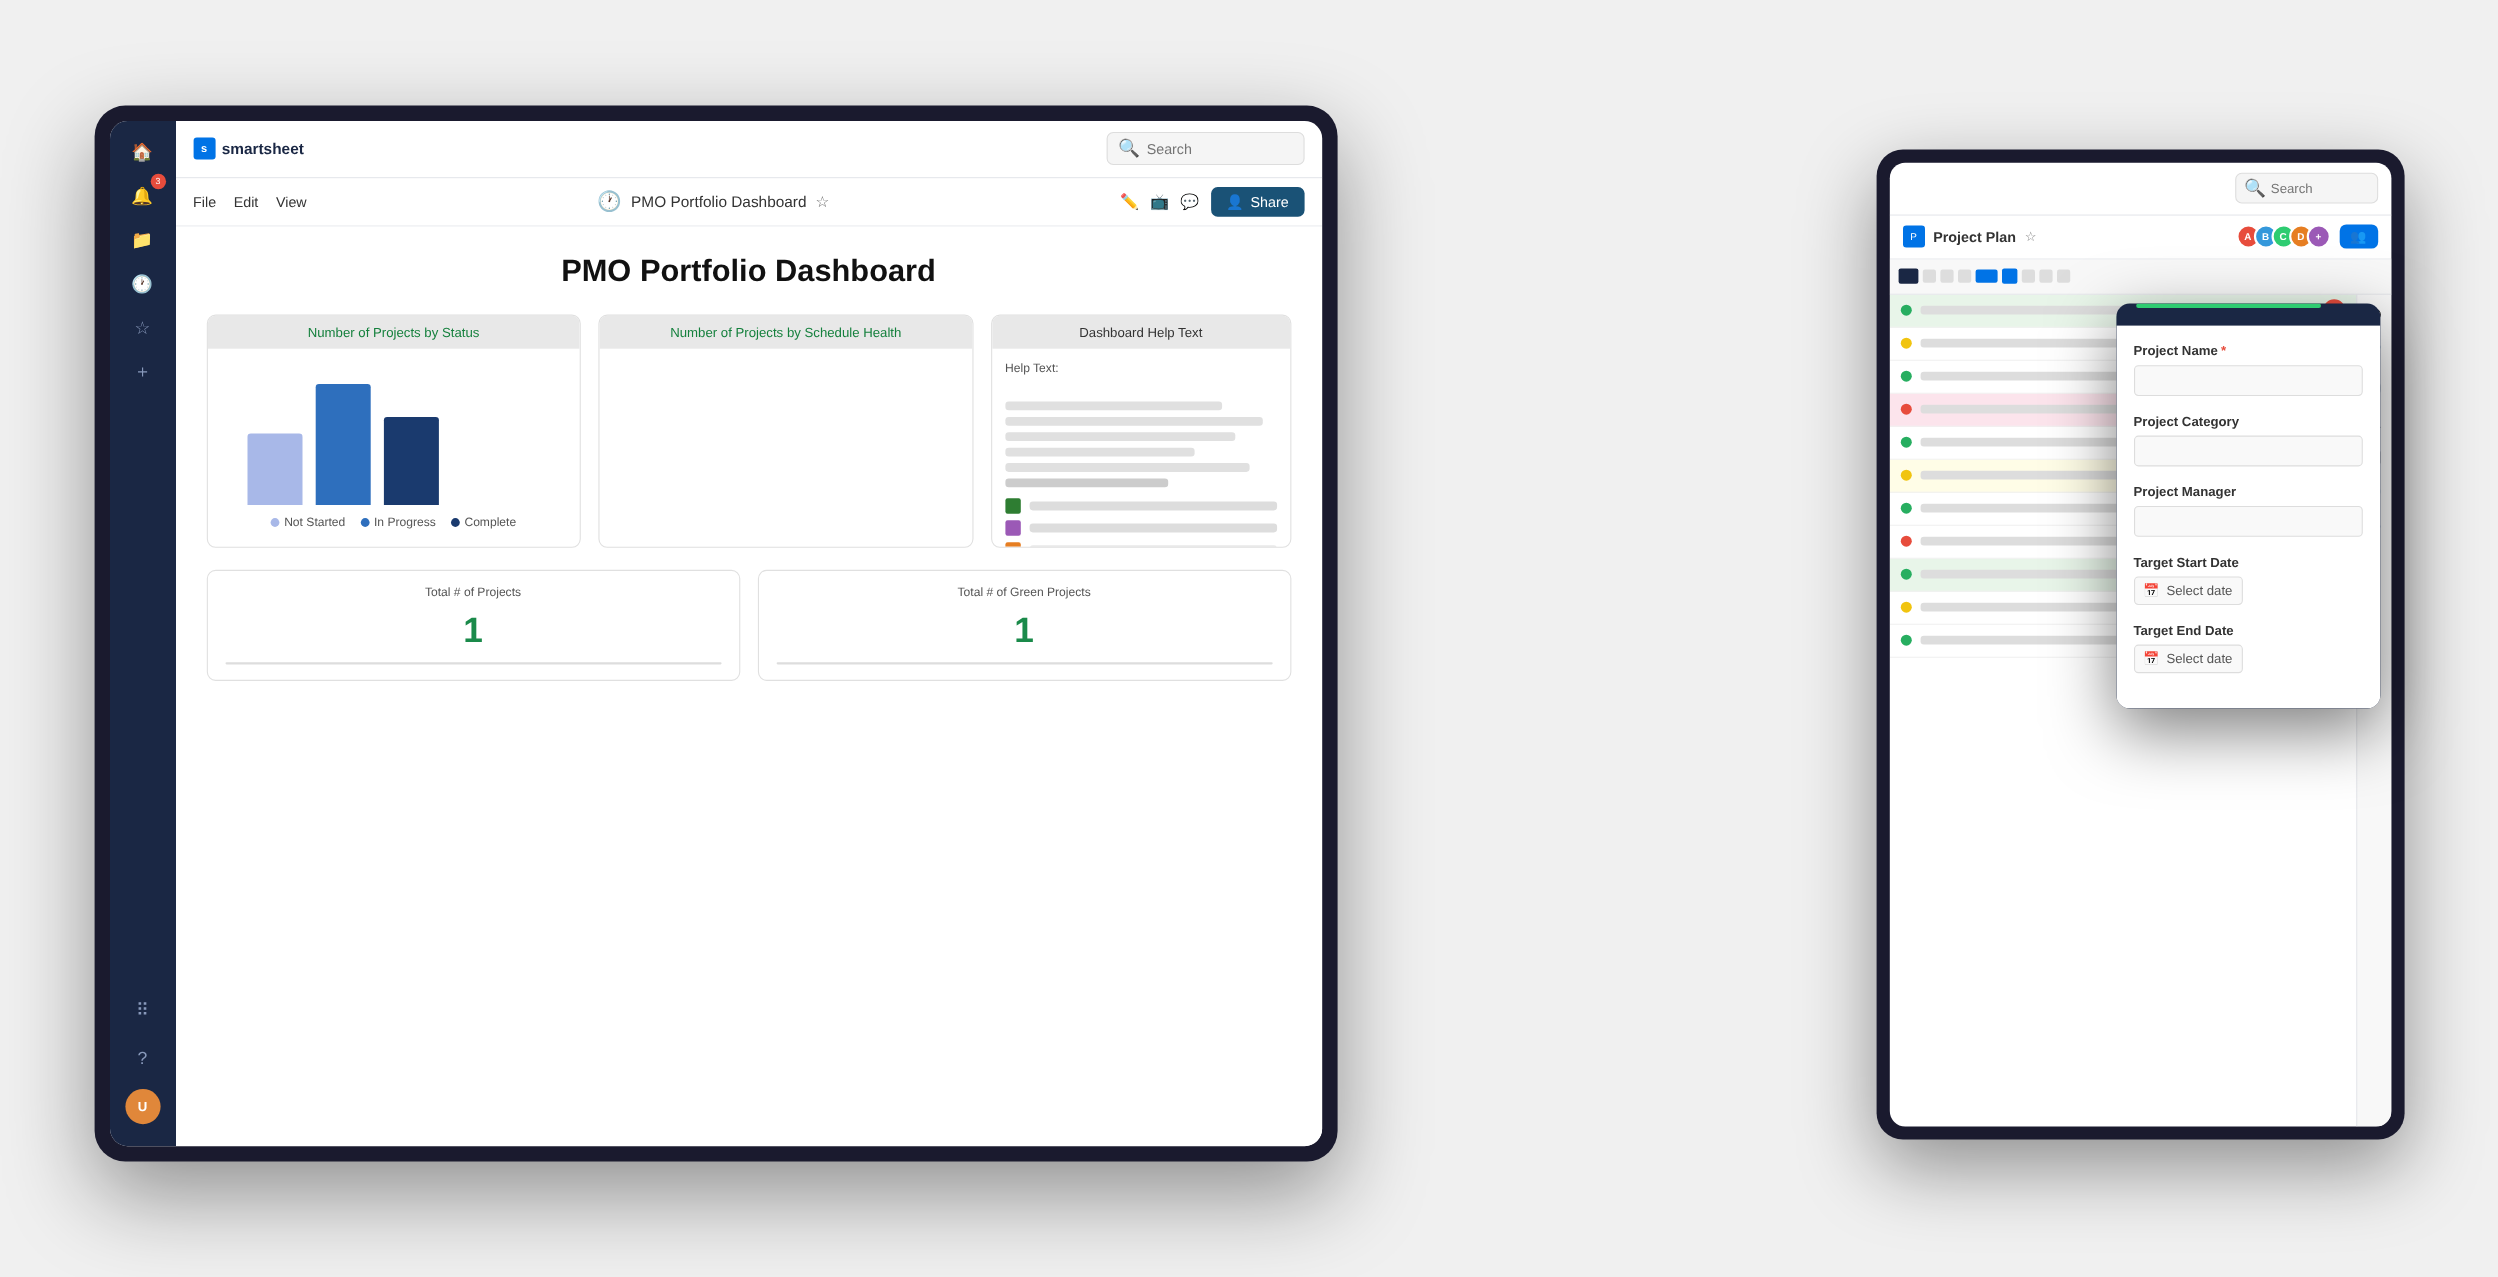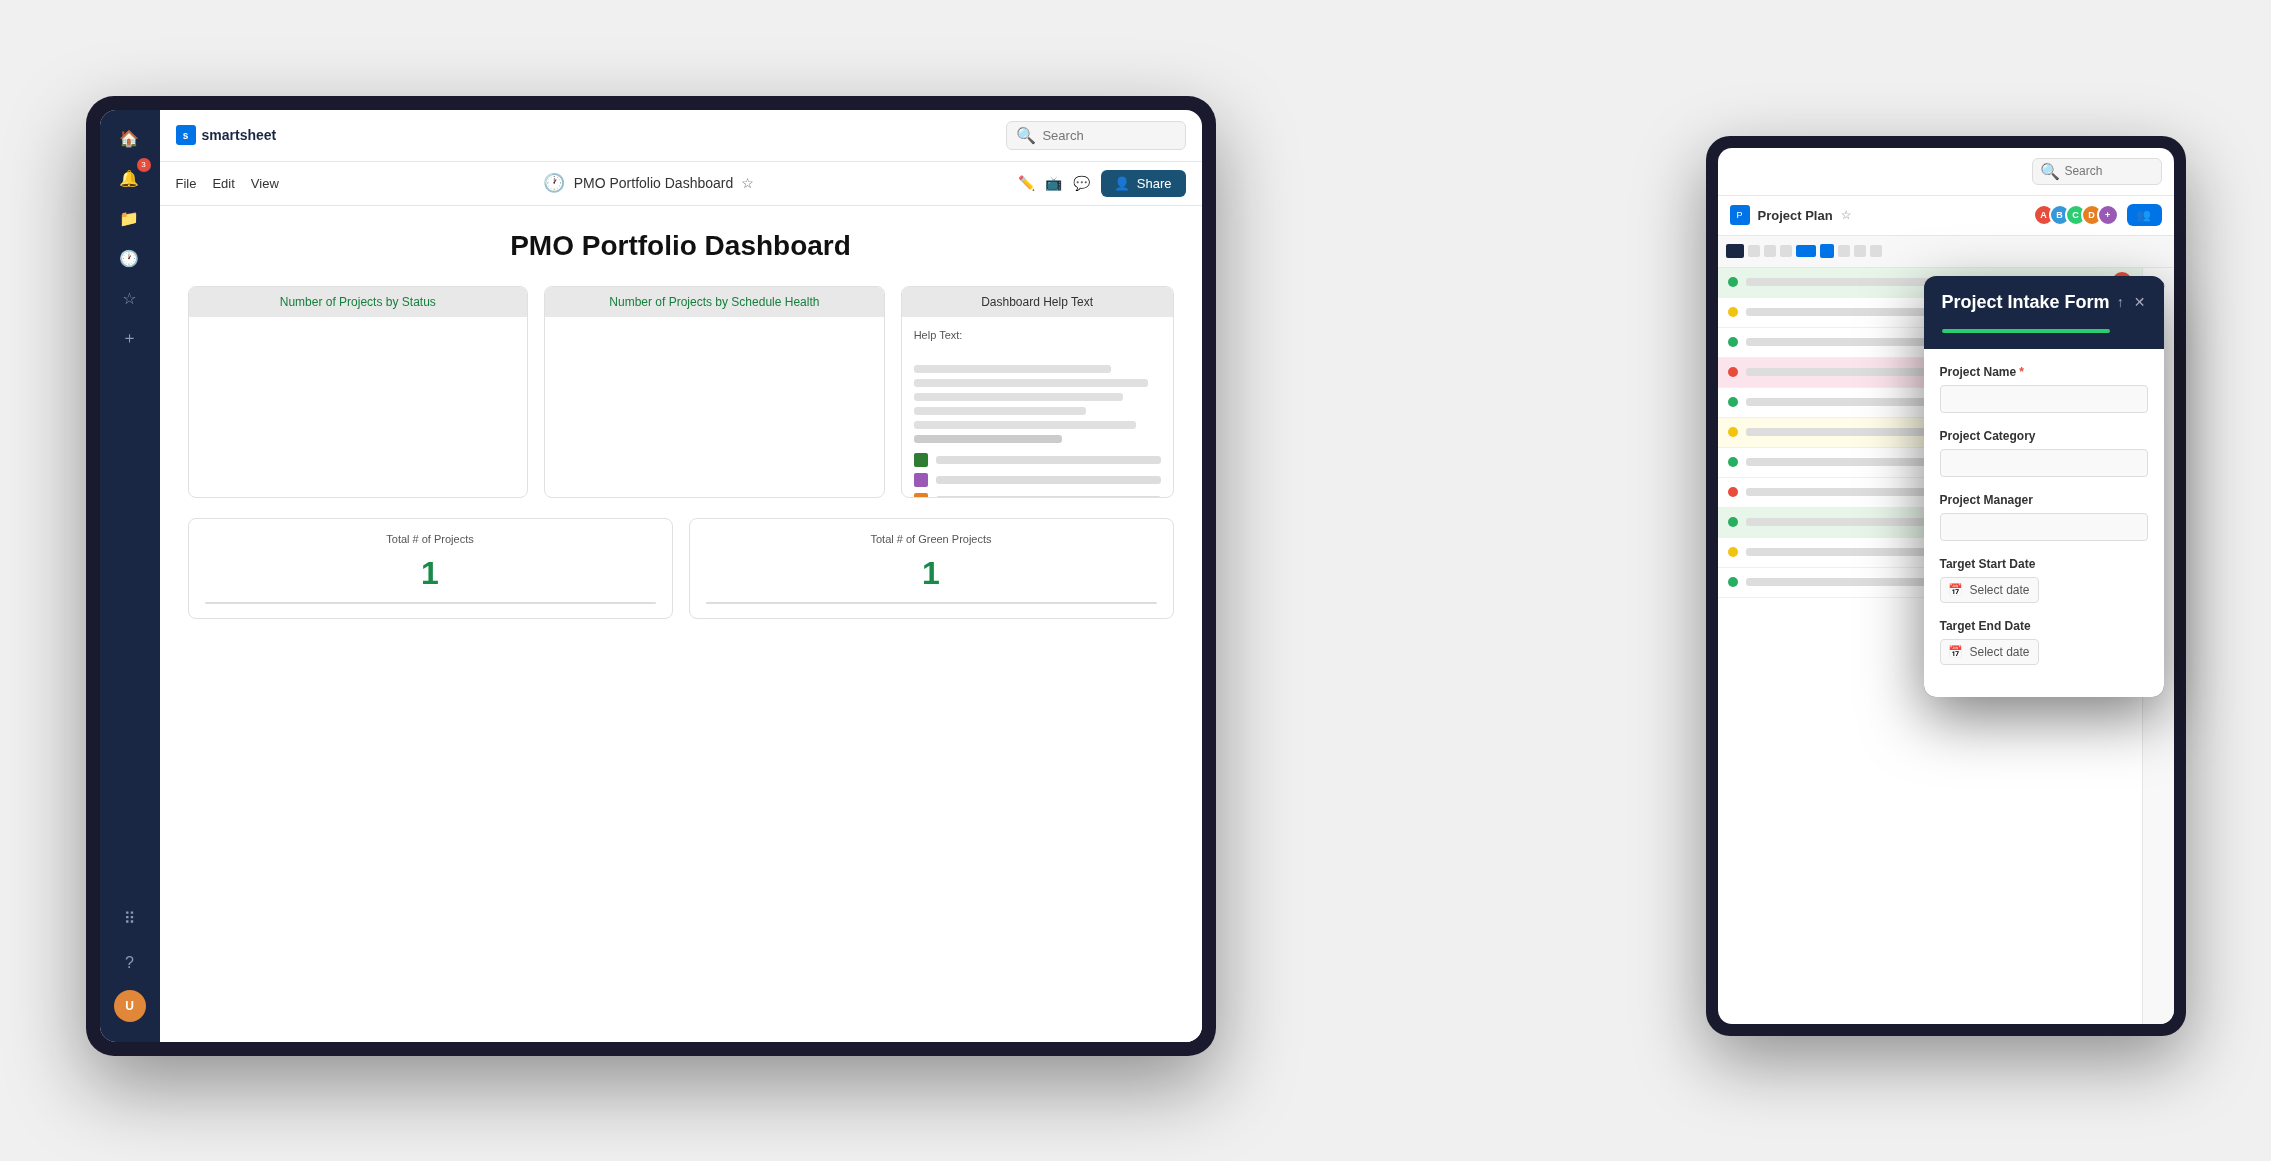--- a/index.html
+++ b/index.html
@@ -722,20 +722,41 @@
           </div>
         </div>
 
         <div class="dashboard-area">
           <div class="dashboard-main-title">PMO Portfolio Dashboard</div>
 
           <div class="charts-row">
 
             <div class="chart-card">
               <div class="chart-header">Number of Projects by Status</div>
+              <div class="chart-body">
+                <div class="chart-bars">
+                  <div class="bar" style="width:50px; height:65px; background:#a8b8e8; margin-left:20px;"></div>
+                  <div class="bar" style="width:50px; height:110px; background:#2e6fbd;"></div>
+                  <div class="bar" style="width:50px; height:80px; background:#1a3a6e;"></div>
+                </div>
+                <div class="chart-legend">
+                  <div class="legend-item">
+                    <span class="legend-dot" style="background:#a8b8e8;"></span>
+                    <span>Not Started</span>
+                  </div>
+                  <div class="legend-item">
+                    <span class="legend-dot" style="background:#2e6fbd;"></span>
+                    <span>In Progress</span>
+                  </div>
+                  <div class="legend-item">
+                    <span class="legend-dot" style="background:#1a3a6e;"></span>
+                    <span>Complete</span>
+                  </div>
+                </div>
+              </div>
             </div>
 
             <div class="chart-card">
               <div class="chart-header">Number of Projects by Schedule Health</div>
             </div>
 
             <div class="help-card">
               <div class="help-card-header">Dashboard Help Text</div>
               <div class="help-card-body">
                 <div class="help-text-label">Help Text:</div>
@@ -883,27 +904,20 @@
           <div class="side-panel-icon">🔍</div>
           <div class="side-panel-icon">💾</div>
           <div class="side-panel-icon">🕐</div>
           <div class="side-panel-icon">⚙️</div>
           <div class="side-panel-icon">💡</div>
         </div>
       </div>
 
       <div class="modal-overlay">
         <div class="modal-card">
-          <div class="modal-header">
-            <span class="modal-title">Project Intake Form</span>
-            <div class="modal-header-icons">
-              <span>↑</span>
-              <span>✕</span>
-            </div>
-          </div>
           <div class="modal-progress-bar"></div>
           <div class="modal-body">
             <div class="modal-field">
               <div class="modal-field-label">
                 <span>Project Name</span>
                 <span class="required-star">*</span>
               </div>
               <div class="modal-field-input"></div>
             </div>
             <div class="modal-field">

